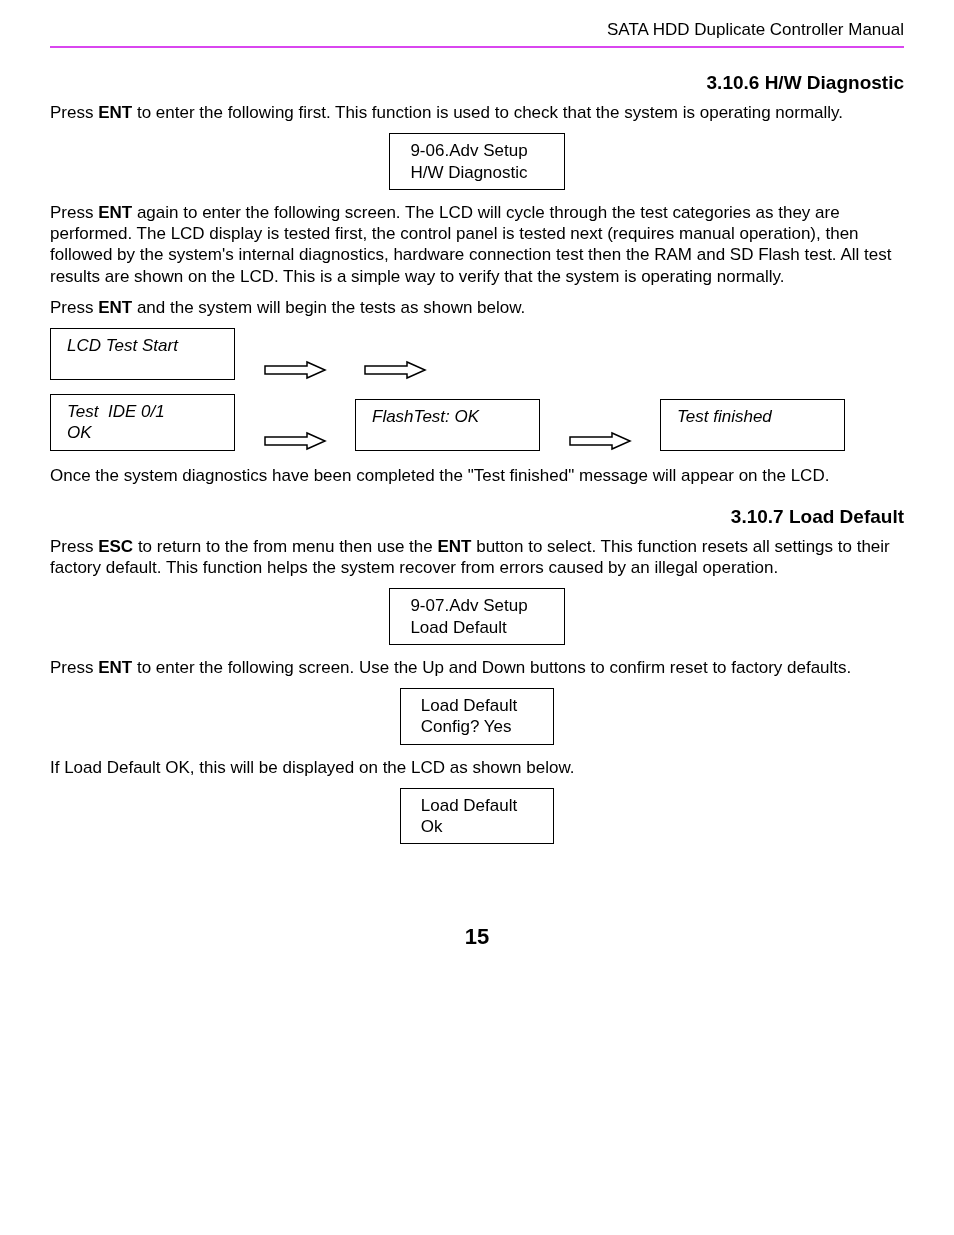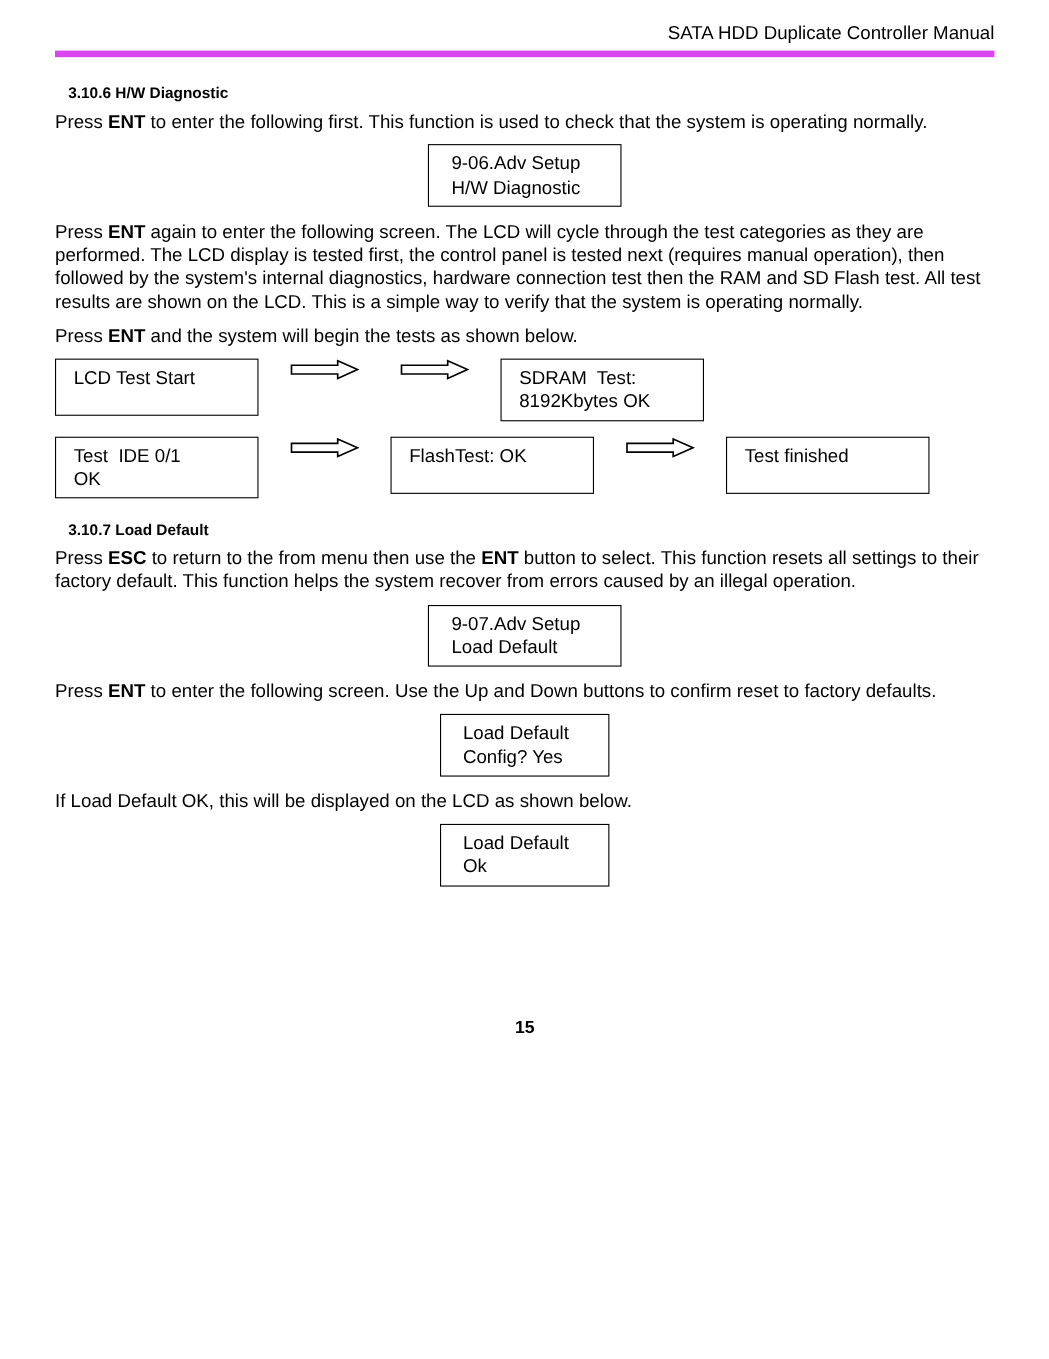--- a/index.html
+++ b/index.html
@@ -12,27 +12,28 @@
     background: #fff;
   }
   .page {
     padding: 20px 50px 40px 50px;
     box-sizing: border-box;
   }
   .header {
     text-align: right;
     font-size: 17px;
     padding-bottom: 6px;
-    border-bottom: 6px solid #d946ef;
+    border-bottom: 2px solid #d946ef;
     margin-bottom: 24px;
   }
   h2 {
-    font-size: 14px;
+    font-size: 19px;
     font-weight: bold;
-    margin: 20px 0 8px 12px;
+    margin: 20px 0 8px 0;
+    text-align: right;
   }
   p {
     margin: 6px 0 10px 0;
     line-height: 1.25;
   }
   .bold { font-weight: bold; }
   .lcd {
     border: 1.5px solid #000;
     display: inline-block;
     padding: 6px 36px 6px 20px;
@@ -46,43 +47,44 @@
     margin: 6px 0 12px 0;
   }
   .flow {
     display: flex;
     flex-direction: column;
     gap: 14px;
     margin: 10px 0 14px 0;
   }
   .flow-row {
     display: flex;
-    align-items: flex-start;
+    align-items: flex-end;
     gap: 20px;
+    font-style: italic;
   }
   .flow-row .lcd {
     width: 185px;
     min-height: 52px;
     padding: 6px 10px 6px 16px;
   }
   .arrow-cell {
     width: 80px;
     display: flex;
     align-items: center;
     justify-content: center;
   }
   .arrow {
     width: 64px;
     height: 20px;
   }
   .pagenum {
     text-align: center;
     font-weight: bold;
-    margin-top: 120px;
-    font-size: 16px;
+    margin-top: 80px;
+    font-size: 22px;
   }
   .lcd .l1, .lcd .l2 { display:block; white-space: pre; }
 </style>
 </head>
 <body>
 
 <div class="page">
 
   <div class="header">SATA HDD Duplicate Controller Manual</div>
 
@@ -116,24 +118,20 @@
       <div class="arrow-cell">
           <svg class="arrow" viewBox="0 0 64 20">
             <path d="M2 6 H44 V2 L62 10 L44 18 V14 H2 Z" fill="none" stroke="#000" stroke-width="1.5"></path>
           </svg>
         </div>
       <div class="arrow-cell">
           <svg class="arrow" viewBox="0 0 64 20">
             <path d="M2 6 H44 V2 L62 10 L44 18 V14 H2 Z" fill="none" stroke="#000" stroke-width="1.5"></path>
           </svg>
         </div>
-      <div class="lcd">
-        <span class="l1">SDRAM  Test:</span>
-        <span class="l2">8192Kbytes OK</span>
-      </div>
     </div>
     <div class="flow-row">
       <div class="lcd">
         <span class="l1">Test  IDE 0/1</span>
         <span class="l2">OK</span>
       </div>
       <div class="arrow-cell">
           <svg class="arrow" viewBox="0 0 64 20">
             <path d="M2 6 H44 V2 L62 10 L44 18 V14 H2 Z" fill="none" stroke="#000" stroke-width="1.5"></path>
           </svg>
@@ -147,20 +145,21 @@
             <path d="M2 6 H44 V2 L62 10 L44 18 V14 H2 Z" fill="none" stroke="#000" stroke-width="1.5"></path>
           </svg>
         </div>
       <div class="lcd">
         <span class="l1">Test finished</span>
         <span class="l2"></span>
       </div>
     </div>
   </div>
 
+  <p>Once the system diagnostics have been completed the "Test finished" message will appear on the LCD.</p>
 
   <h2>3.10.7 Load Default</h2>
 
   <p>
     <span>Press </span><span class="bold">ESC</span><span> to return to the from menu then use the </span><span class="bold">ENT</span><span> button to select. This function resets all settings to their factory default. This function helps the system recover from errors caused by an illegal operation.</span>
   </p>
 
   <div class="lcd-center-wrap">
     <div class="lcd">
       <span class="l1">9-07.Adv Setup</span>

